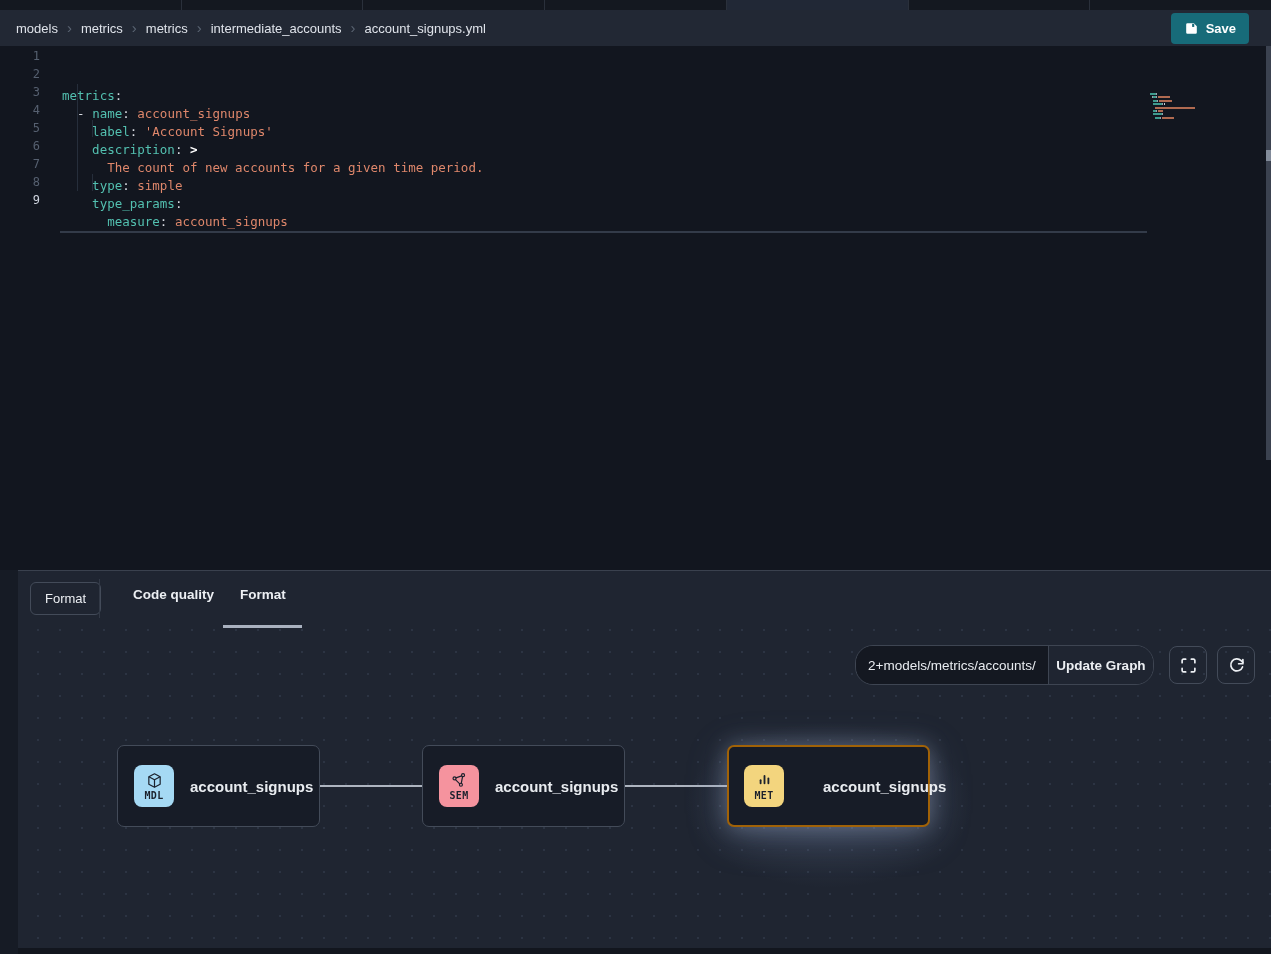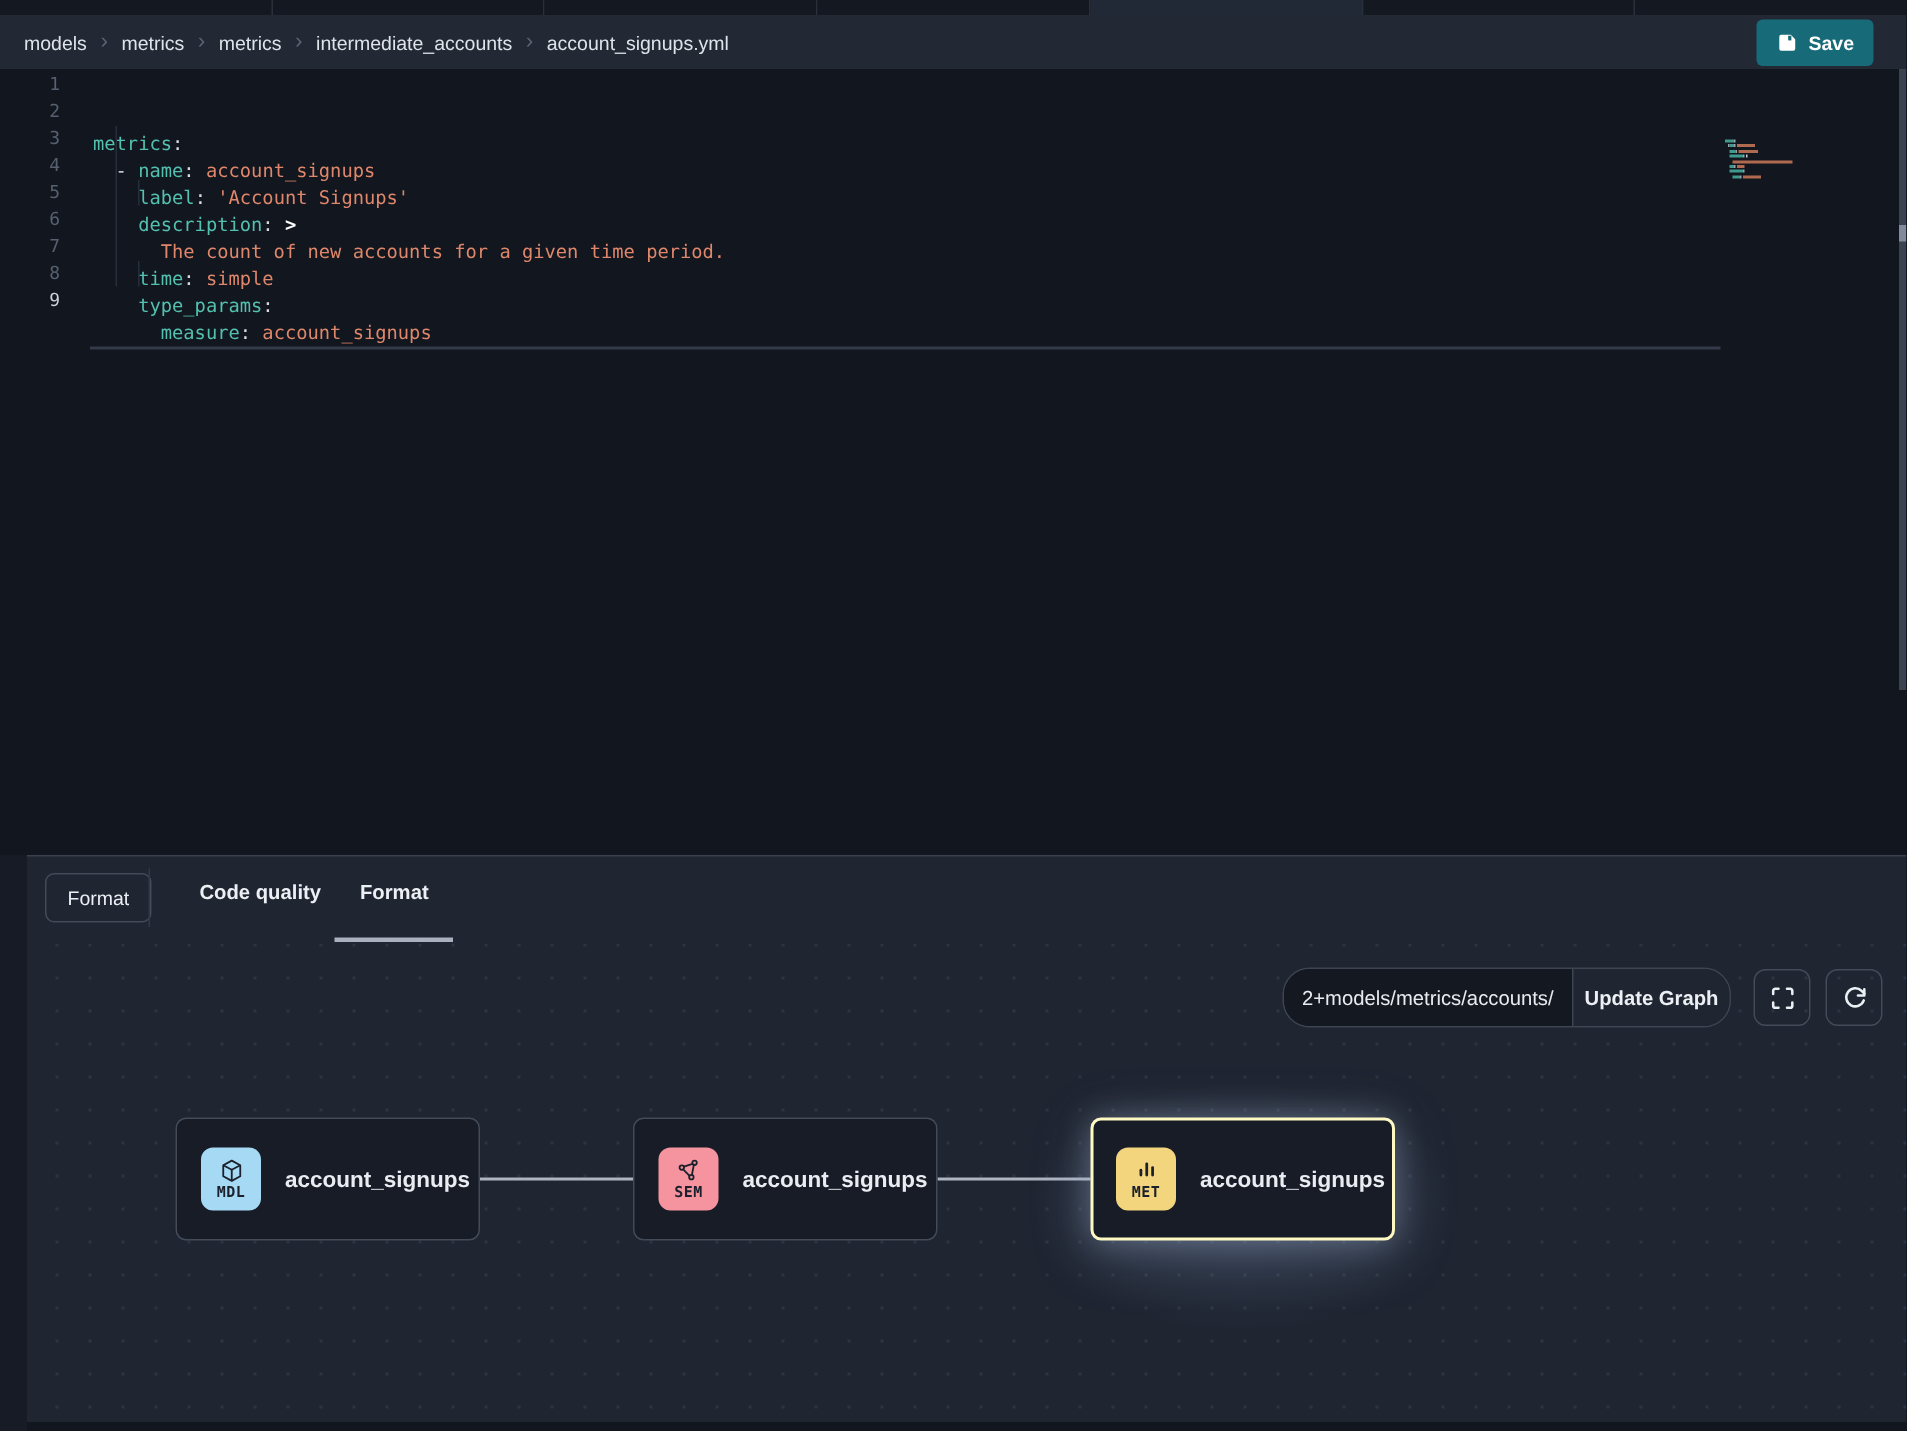--- a/index.html
+++ b/index.html
@@ -85,22 +85,22 @@
 
   
   .edge { position:absolute; height:1.5px; background:#aeb5c0; top:785px; }
   .edge-1 { left:320px; width:102px; }
   .edge-2 { left:625px; width:102px; }
   .node-glow { position:absolute; left:629px; top:690px; width:400px; height:230px; pointer-events:none;
                background:radial-gradient(ellipse closest-side, rgba(130,150,190,0.22), rgba(130,150,190,0) 72%); }
   .lnode { position:absolute; top:745px; width:203px; height:82px; background:#171c27;
            border:1px solid #434b59; border-radius:7px; display:flex; align-items:center;
            padding-left:16px; cursor:pointer; }
-  .lnode.selected { border:2px solid #fef9c3; padding-left:15px;
-                    box-shadow:0 0 22px rgba(200,214,240,0.28), 0 8px 40px rgba(120,140,180,0.3); }
+  .lnode.selected { border:2px solid #a16207; padding-left:15px;
+                    box-shadow:0 0 22px rgba(200,214,240,0.28), 0 8px 40px rgba(120,140,180,0.3);gap:23px; }
   .badge { width:40px; height:42px; border-radius:8px; display:flex; flex-direction:column;
            align-items:center; justify-content:center; gap:1px; flex:0 0 40px; }
   .badge-text { font-family:"DejaVu Sans Mono", monospace; font-size:10px; font-weight:bold;
                 color:#1b212c; letter-spacing:0.3px; }
   .node-label { color:#e9ecf0; font-size:15px; font-weight:bold; margin-left:16px; }
 </style>
 </head>
 <body>
 
 <div class="screen">
@@ -155,21 +155,21 @@
         <div class="code-line">
           <div class="gutter">4</div>
           <div class="line-body"><span class="tok-ws">    </span><span class="tok-key">description</span><span class="tok-plain">:</span><span class="tok-ws"> </span><span class="tok-bold">&gt;</span></div>
         </div>
         <div class="code-line">
           <div class="gutter">5</div>
           <div class="line-body"><span class="tok-ws">      </span><span class="tok-val">The count of new accounts for a given time period.</span></div>
         </div>
         <div class="code-line">
           <div class="gutter">6</div>
-          <div class="line-body"><span class="tok-ws">    </span><span class="tok-key">time</span><span class="tok-plain">:</span><span class="tok-ws"> </span><span class="tok-val">simple</span></div>
+          <div class="line-body"><span class="tok-ws">    </span><span class="tok-key">type</span><span class="tok-plain">:</span><span class="tok-ws"> </span><span class="tok-val">simple</span></div>
         </div>
         <div class="code-line">
           <div class="gutter">7</div>
           <div class="line-body"><span class="tok-ws">    </span><span class="tok-key">type_params</span><span class="tok-plain">:</span></div>
         </div>
         <div class="code-line">
           <div class="gutter">8</div>
           <div class="line-body"><span class="tok-ws">      </span><span class="tok-key">measure</span><span class="tok-plain">:</span><span class="tok-ws"> </span><span class="tok-val">account_signups</span></div>
         </div>
         <div class="code-line current">

